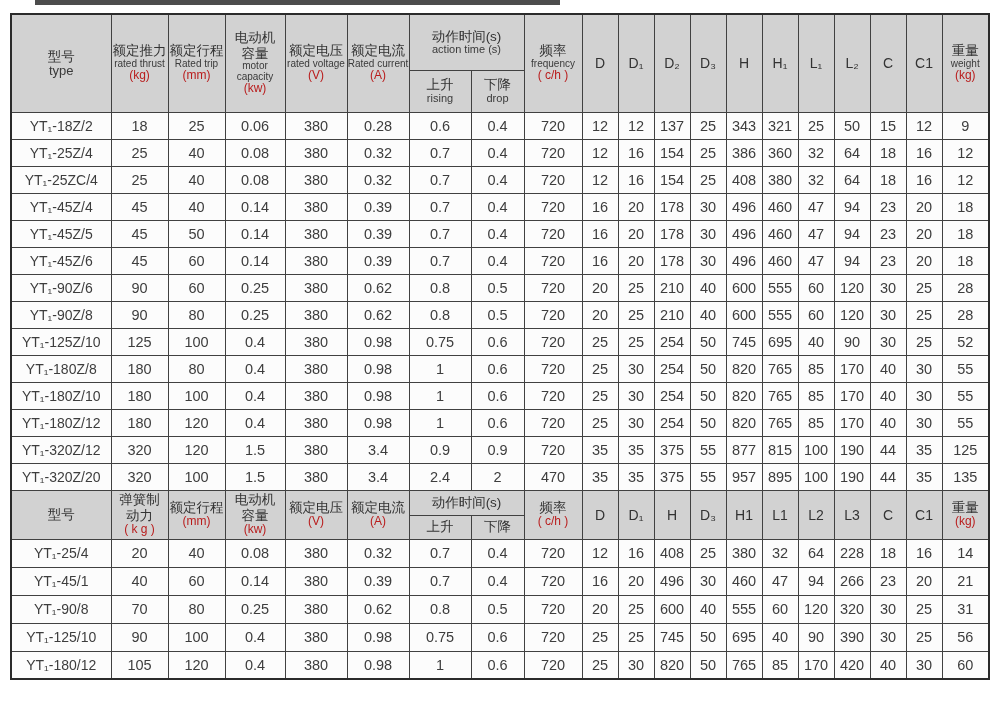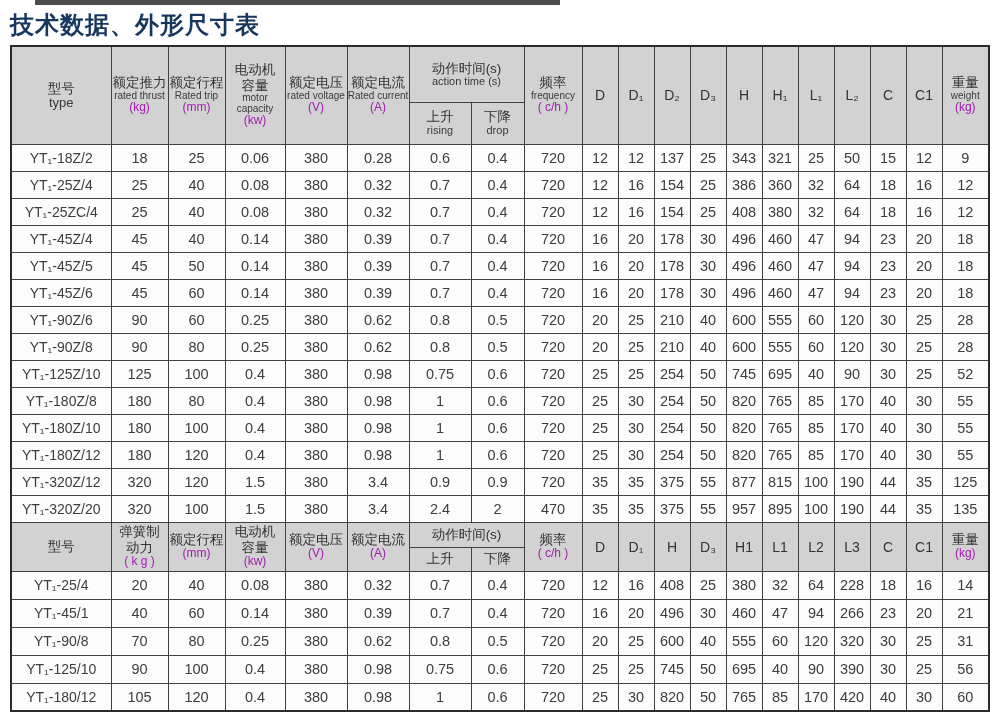--- a/index.html
+++ b/index.html
@@ -6,39 +6,38 @@
   body{font-family:"Liberation Sans","DejaVu Sans",sans-serif;width:1000px;height:724px;position:relative;overflow:hidden;}
   .artifact{position:absolute;top:0;left:35px;width:525px;height:5px;background:#4c4c4c;}
   .titlebar{display:flex;align-items:baseline;padding:9px 0 4px 10px;}
   .title-zh{font-size:24px;font-weight:bold;color:#17375e;letter-spacing:1px;}
   .title-en{font-size:17px;font-weight:bold;color:#17375e;margin-left:42px;}
   table.spec{border-collapse:collapse;table-layout:fixed;width:980px;margin-left:10px;border:2px solid #2b2b2b;}
   table.spec th,table.spec td{border:1px solid #414141;padding:0;text-align:center;vertical-align:middle;overflow:hidden;}
   table.spec th{background:#d2d2d2;font-weight:normal;color:#333;text-align:center;}
   .zh{display:block;font-size:13.5px;line-height:1.15;color:#333;}
   .en{display:block;font-size:10px;line-height:1.05;color:#3a3a3a;}
-  .unit{display:block;font-size:12px;line-height:1.15;color:#a21caf;}
+  .unit{display:block;font-size:12px;line-height:1.15;color:#b91c1c;}
   .dim{font-size:14px;color:#333;}
   .hr1{height:56px;}
   .hr2{height:42px;}
   .h2r1{height:25px;}
   .h2r2{height:24px;}
   #t1body tr{height:27px;padding-left:32px;}
   #t2body tr{height:28px;padding-left:45px;}
   #t1body td,#t2body td{font-size:14.5px;color:#3d3d3d;background:#fcfcfc;}
   #t1body td.model,#t2body td.model{font-size:14px;}
   tr.shade td{background:#d4d4d4;}
 </style>
 </head>
 <body>
 
 <div class="artifact"></div>
 
 <div class="titlebar">
-  <span class="title-zh">技术数据、外形尺寸表</span>
 </div>
 
 <table class="spec">
   <colgroup>
     <col style="width:100px">
       <col style="width:57px">
       <col style="width:57px">
       <col style="width:60px">
     <col style="width:62px">
       <col style="width:62px">

